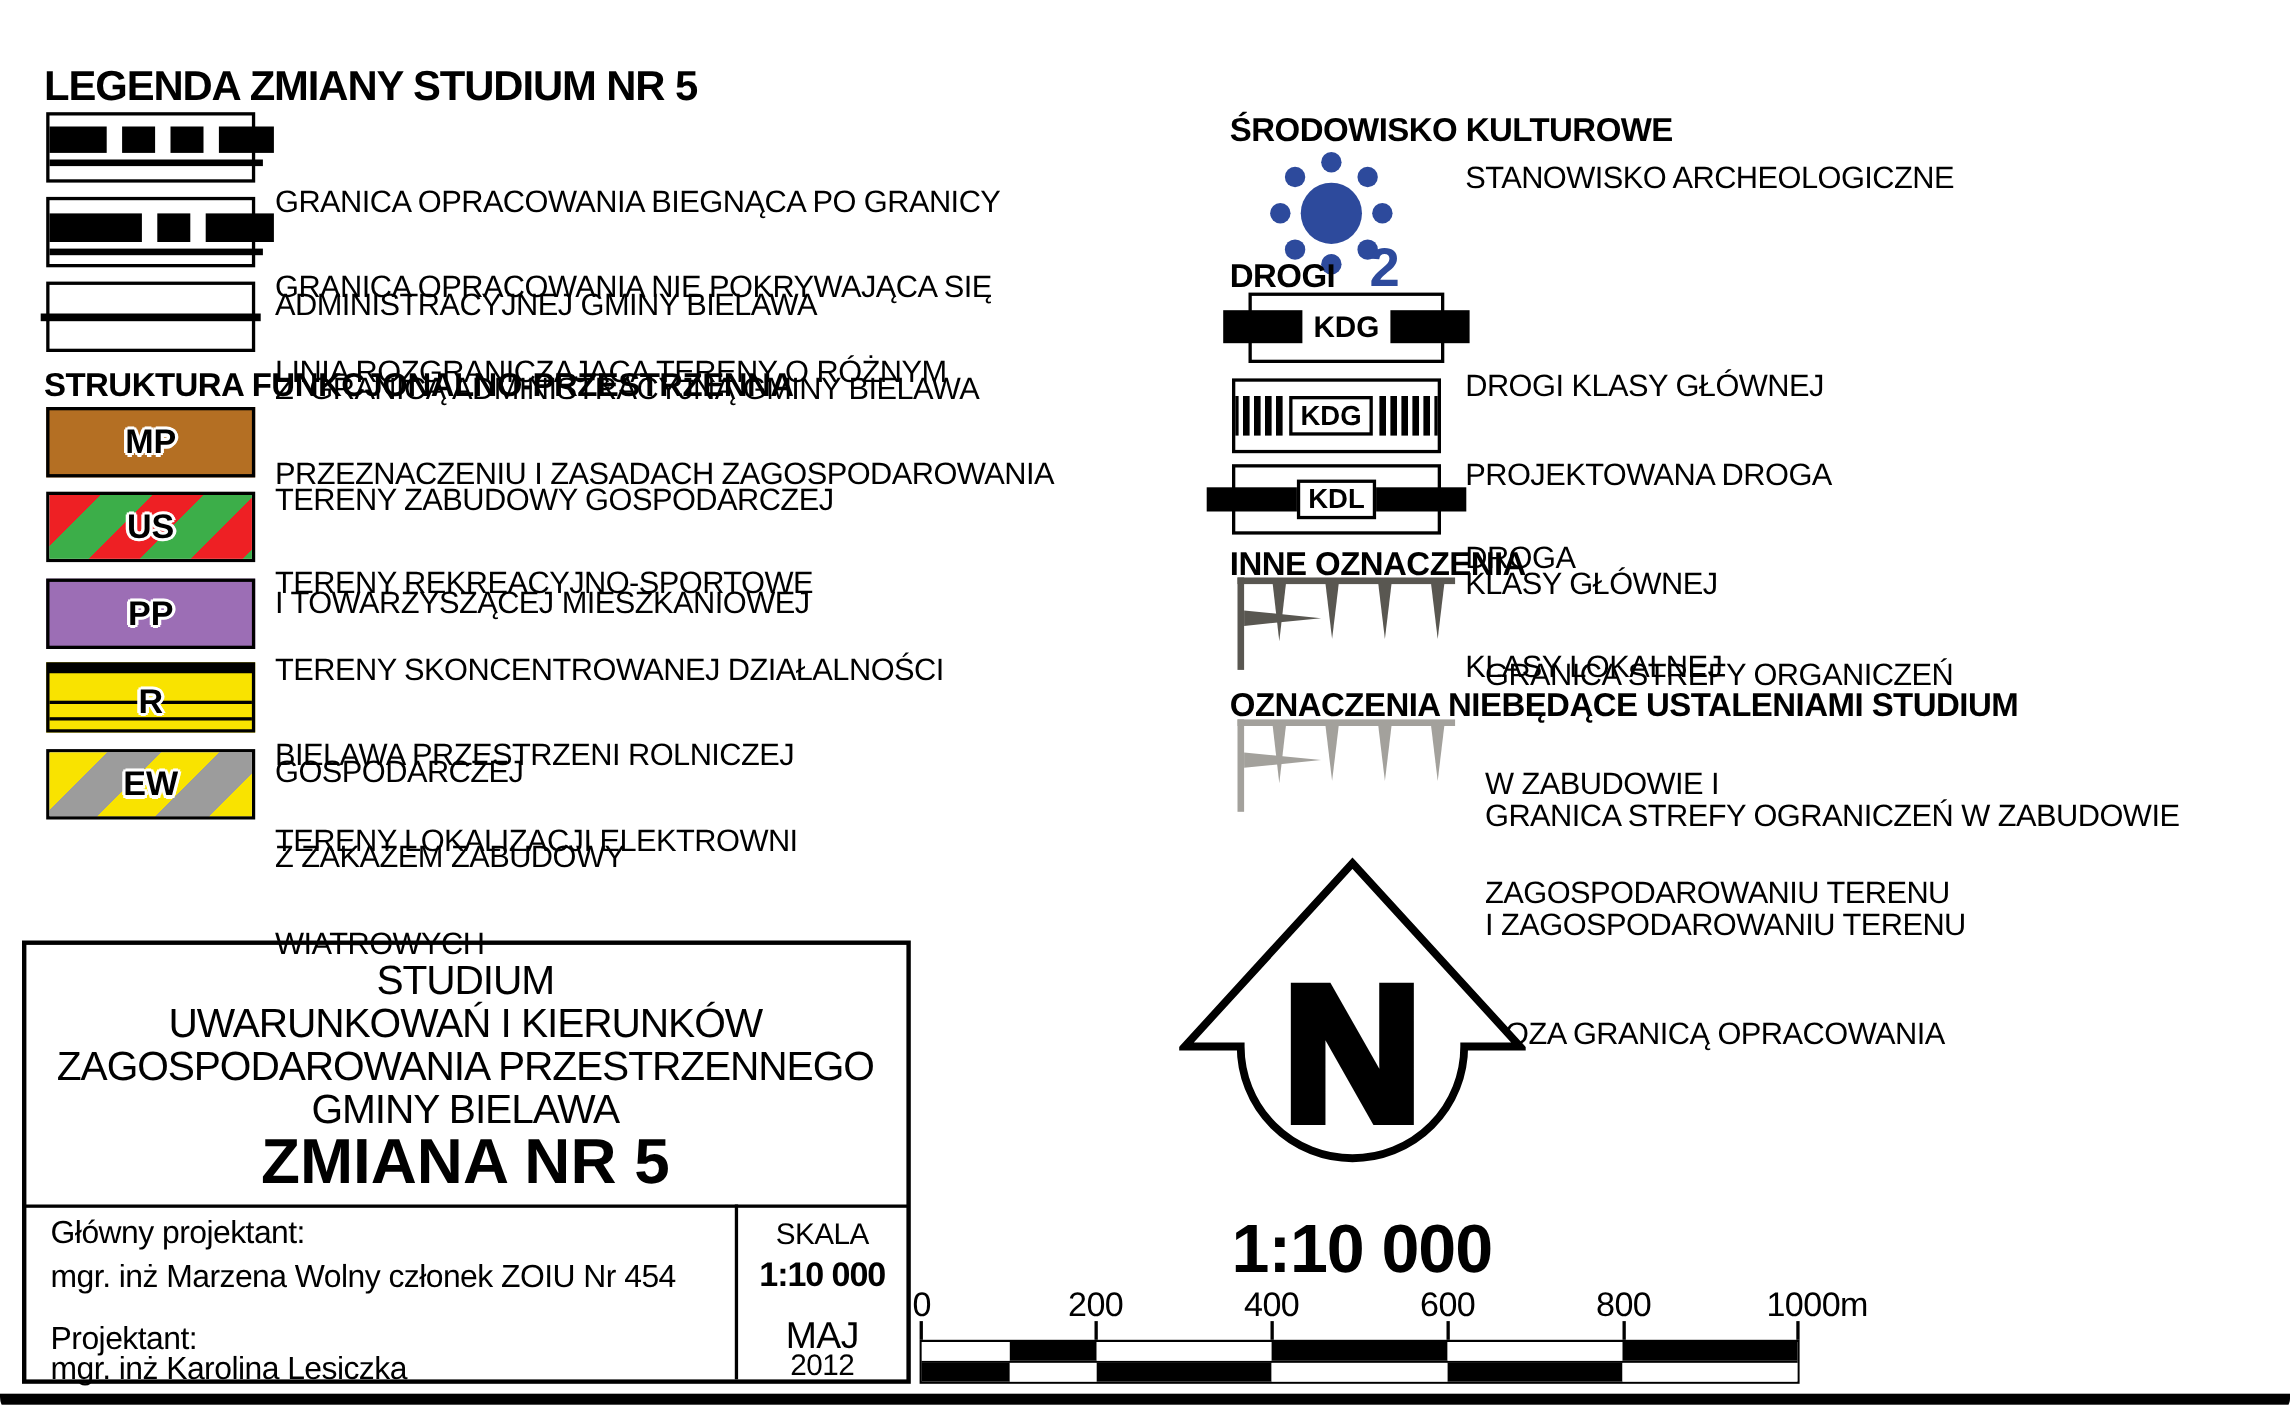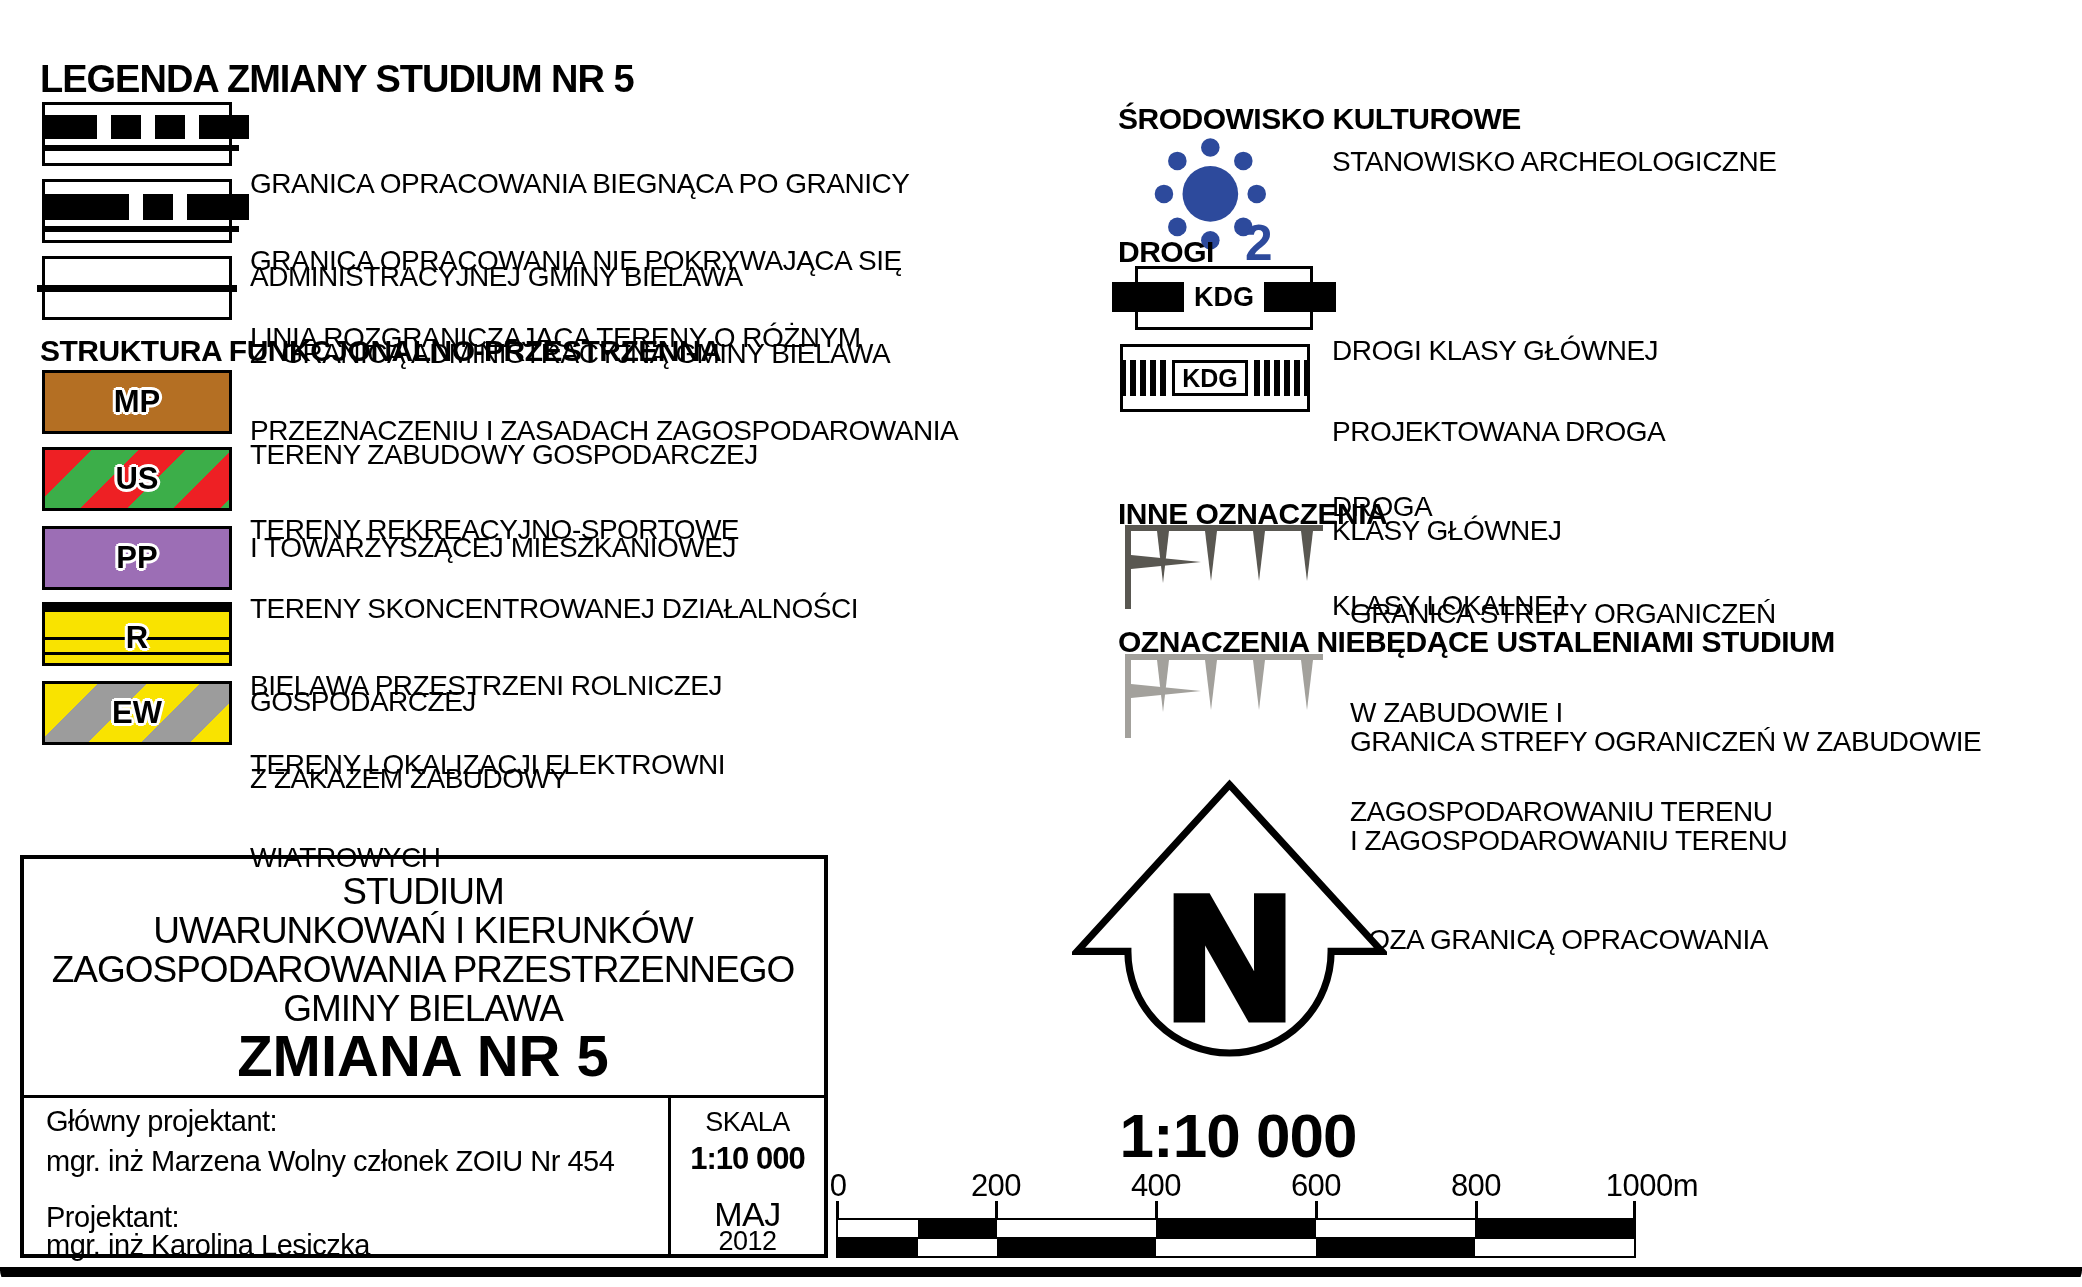--- a/index.html
+++ b/index.html
@@ -168,20 +168,24 @@
         <span class="hbar"></span>
         <span class="hbar"></span>
         <span class="hbar"></span>
     </div>
   </div>
   <div class="abs lbl33" style="left:1332px;top:349px;">
     <div>PROJEKTOWANA DROGA</div>
     <div>KLASY GŁÓWNEJ</div>
   </div>
 
+  <div class="road-box" style="left:1120px;top:422px;width:184px;height:58px;display:flex;align-items:center;justify-content:center;">
+    <div class="road-band" style="left:-26px;right:-26px;top:18px;height:22px;"></div>
+    <span class="kbox" style="position:relative;">KDL</span>
+  </div>
   <div class="abs lbl33" style="left:1332px;top:424px;">
     <div>DROGA</div>
     <div>KLASY LOKALNEJ</div>
   </div>
 
   <div class="abs h2" style="left:1118px;top:497px;">INNE OZNACZENIA</div>
   <svg class="abs" style="left:1113px;top:523px;" width="210" height="92" viewBox="0 0 210 92">
     <g fill="#595751">
       <rect x="12" y="2" width="198" height="6"></rect>
       <rect x="12" y="2" width="6" height="84"></rect>

